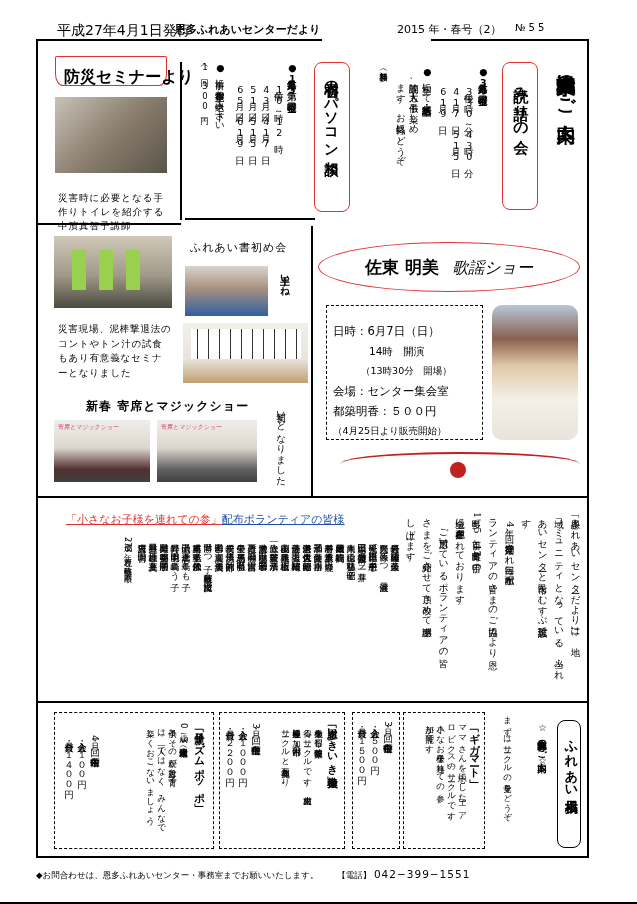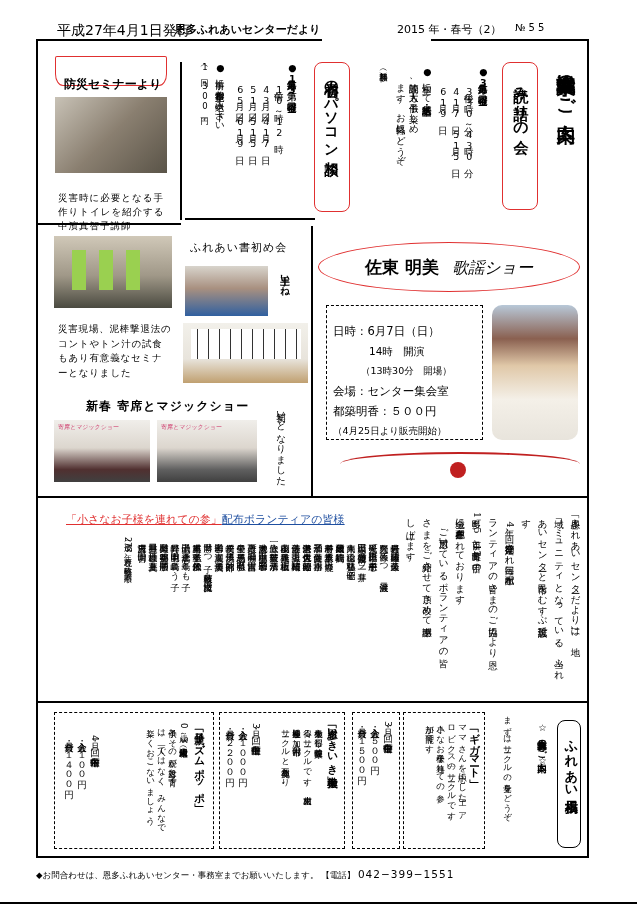--- a/index.html
+++ b/index.html
@@ -55,21 +55,21 @@
 <div class="abs vt sm" style="left:272px; top:84px;">午前10時～12時</div>
 <div class="abs vt sm" style="left:259px; top:84px;">4月3日／4月17日</div>
 <div class="abs vt sm" style="left:246px; top:84px;">5月1日／5月15日</div>
 <div class="abs vt sm" style="left:233px; top:84px;">6月5日／6月19日</div>
 <div class="abs vt sm" style="left:213px; top:62px;">●事前に事務室宛お申込み下さい</div>
 <div class="abs vt xs" style="left:199px; top:62px;">（1回　300円）</div>
 <div class="abs vline" style="left:180px; top:62px; height:158px;"></div>
 <div class="abs hline" style="left:185px; top:218px; width:130px;"></div>
 
 <div class="abs" style="left:55px; top:56px; width:112px; height:30px; border:1.2px solid #e03030; border-radius:2px 2px 8px 8px / 2px 2px 12px 12px;">
-  <div style="position:absolute; left:8px; top:19px; font-size:12px; font-weight:bold; white-space:nowrap;font-family:Liberation Mono, monospace;">防災セミナーより</div>
+  <div style="position:absolute; left:8px; top:10px; font-size:16px; font-weight:bold; white-space:nowrap;font-family:Liberation Mono, monospace;">防災セミナーより</div>
 </div>
 <div class="abs photo" style="left:55px; top:97px; width:112px; height:76px; background:linear-gradient(135deg,#c8c2b6 0%,#8a7f70 50%,#5a5448 100%);"></div>
 <div class="abs sm" style="left:58px; top:183px; font-size:9.5px; line-height:14px; white-space:nowrap; letter-spacing:1px;margin-top:8px;">
   <div>災害時に必要となる手</div>
   <div>作りトイレを紹介する</div>
   <div>中濱真智子講師</div>
 </div>
 
 <div class="abs hline" style="left:36px; top:223px; width:145px;"></div>
 
@@ -222,16 +222,16 @@
   </div>
   <div class="vt-mixed" style="position:absolute; left:8px; top:22px; font-size:9.5px; line-height:13px; height:110px;">
     <div>・月4回　木曜日午前中</div>
     <div>・入会金　１００円</div>
     <div>・月会費　１４００円</div>
   </div>
 </div>
 
 <div class="abs" style="left:36px; top:868px; font-size:8.5px; white-space:nowrap;">
   <span>◆お問合わせは、恩多ふれあいセンター・事務室までお願いいたします。</span>
-  <span style="">【電話】</span>
+  <span style="margin-left:16px;">【電話】</span>
   <span style="font-size:10.5px; letter-spacing:1px;">042−399−1551</span>
 </div>
 <div class="abs hline" style="left:0; top:902px; width:637px;"></div>
 
 </body></html>

